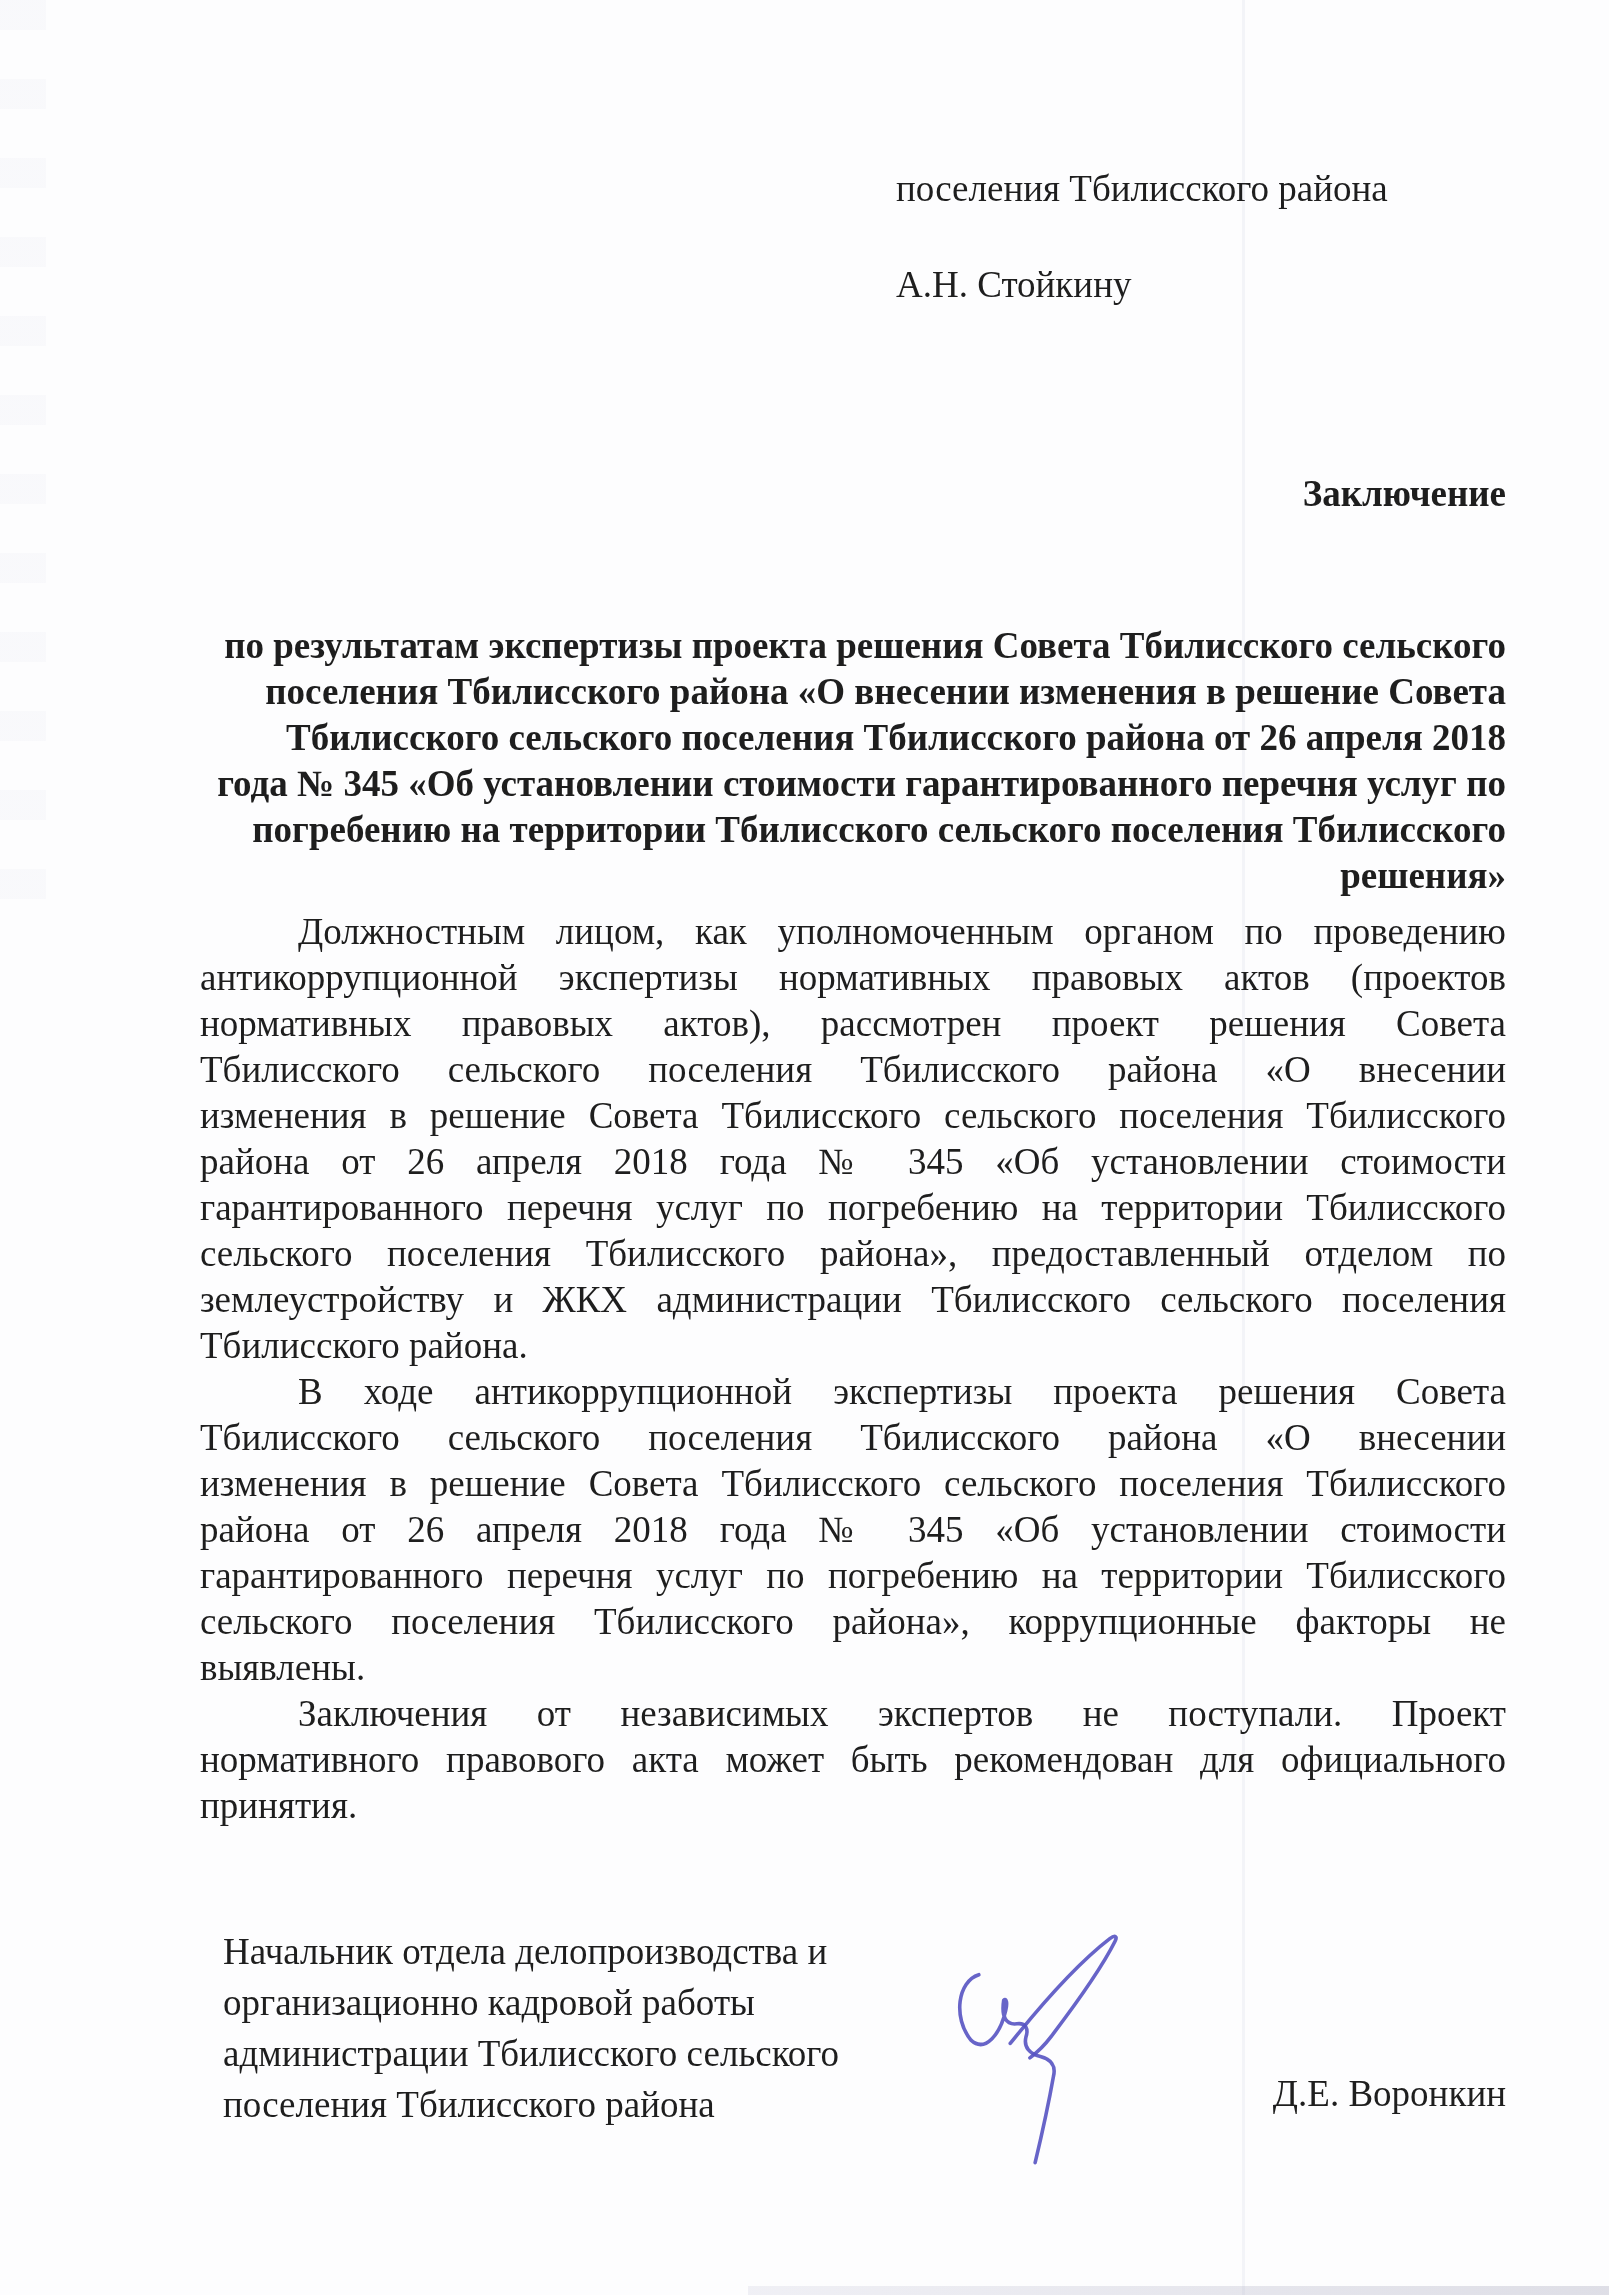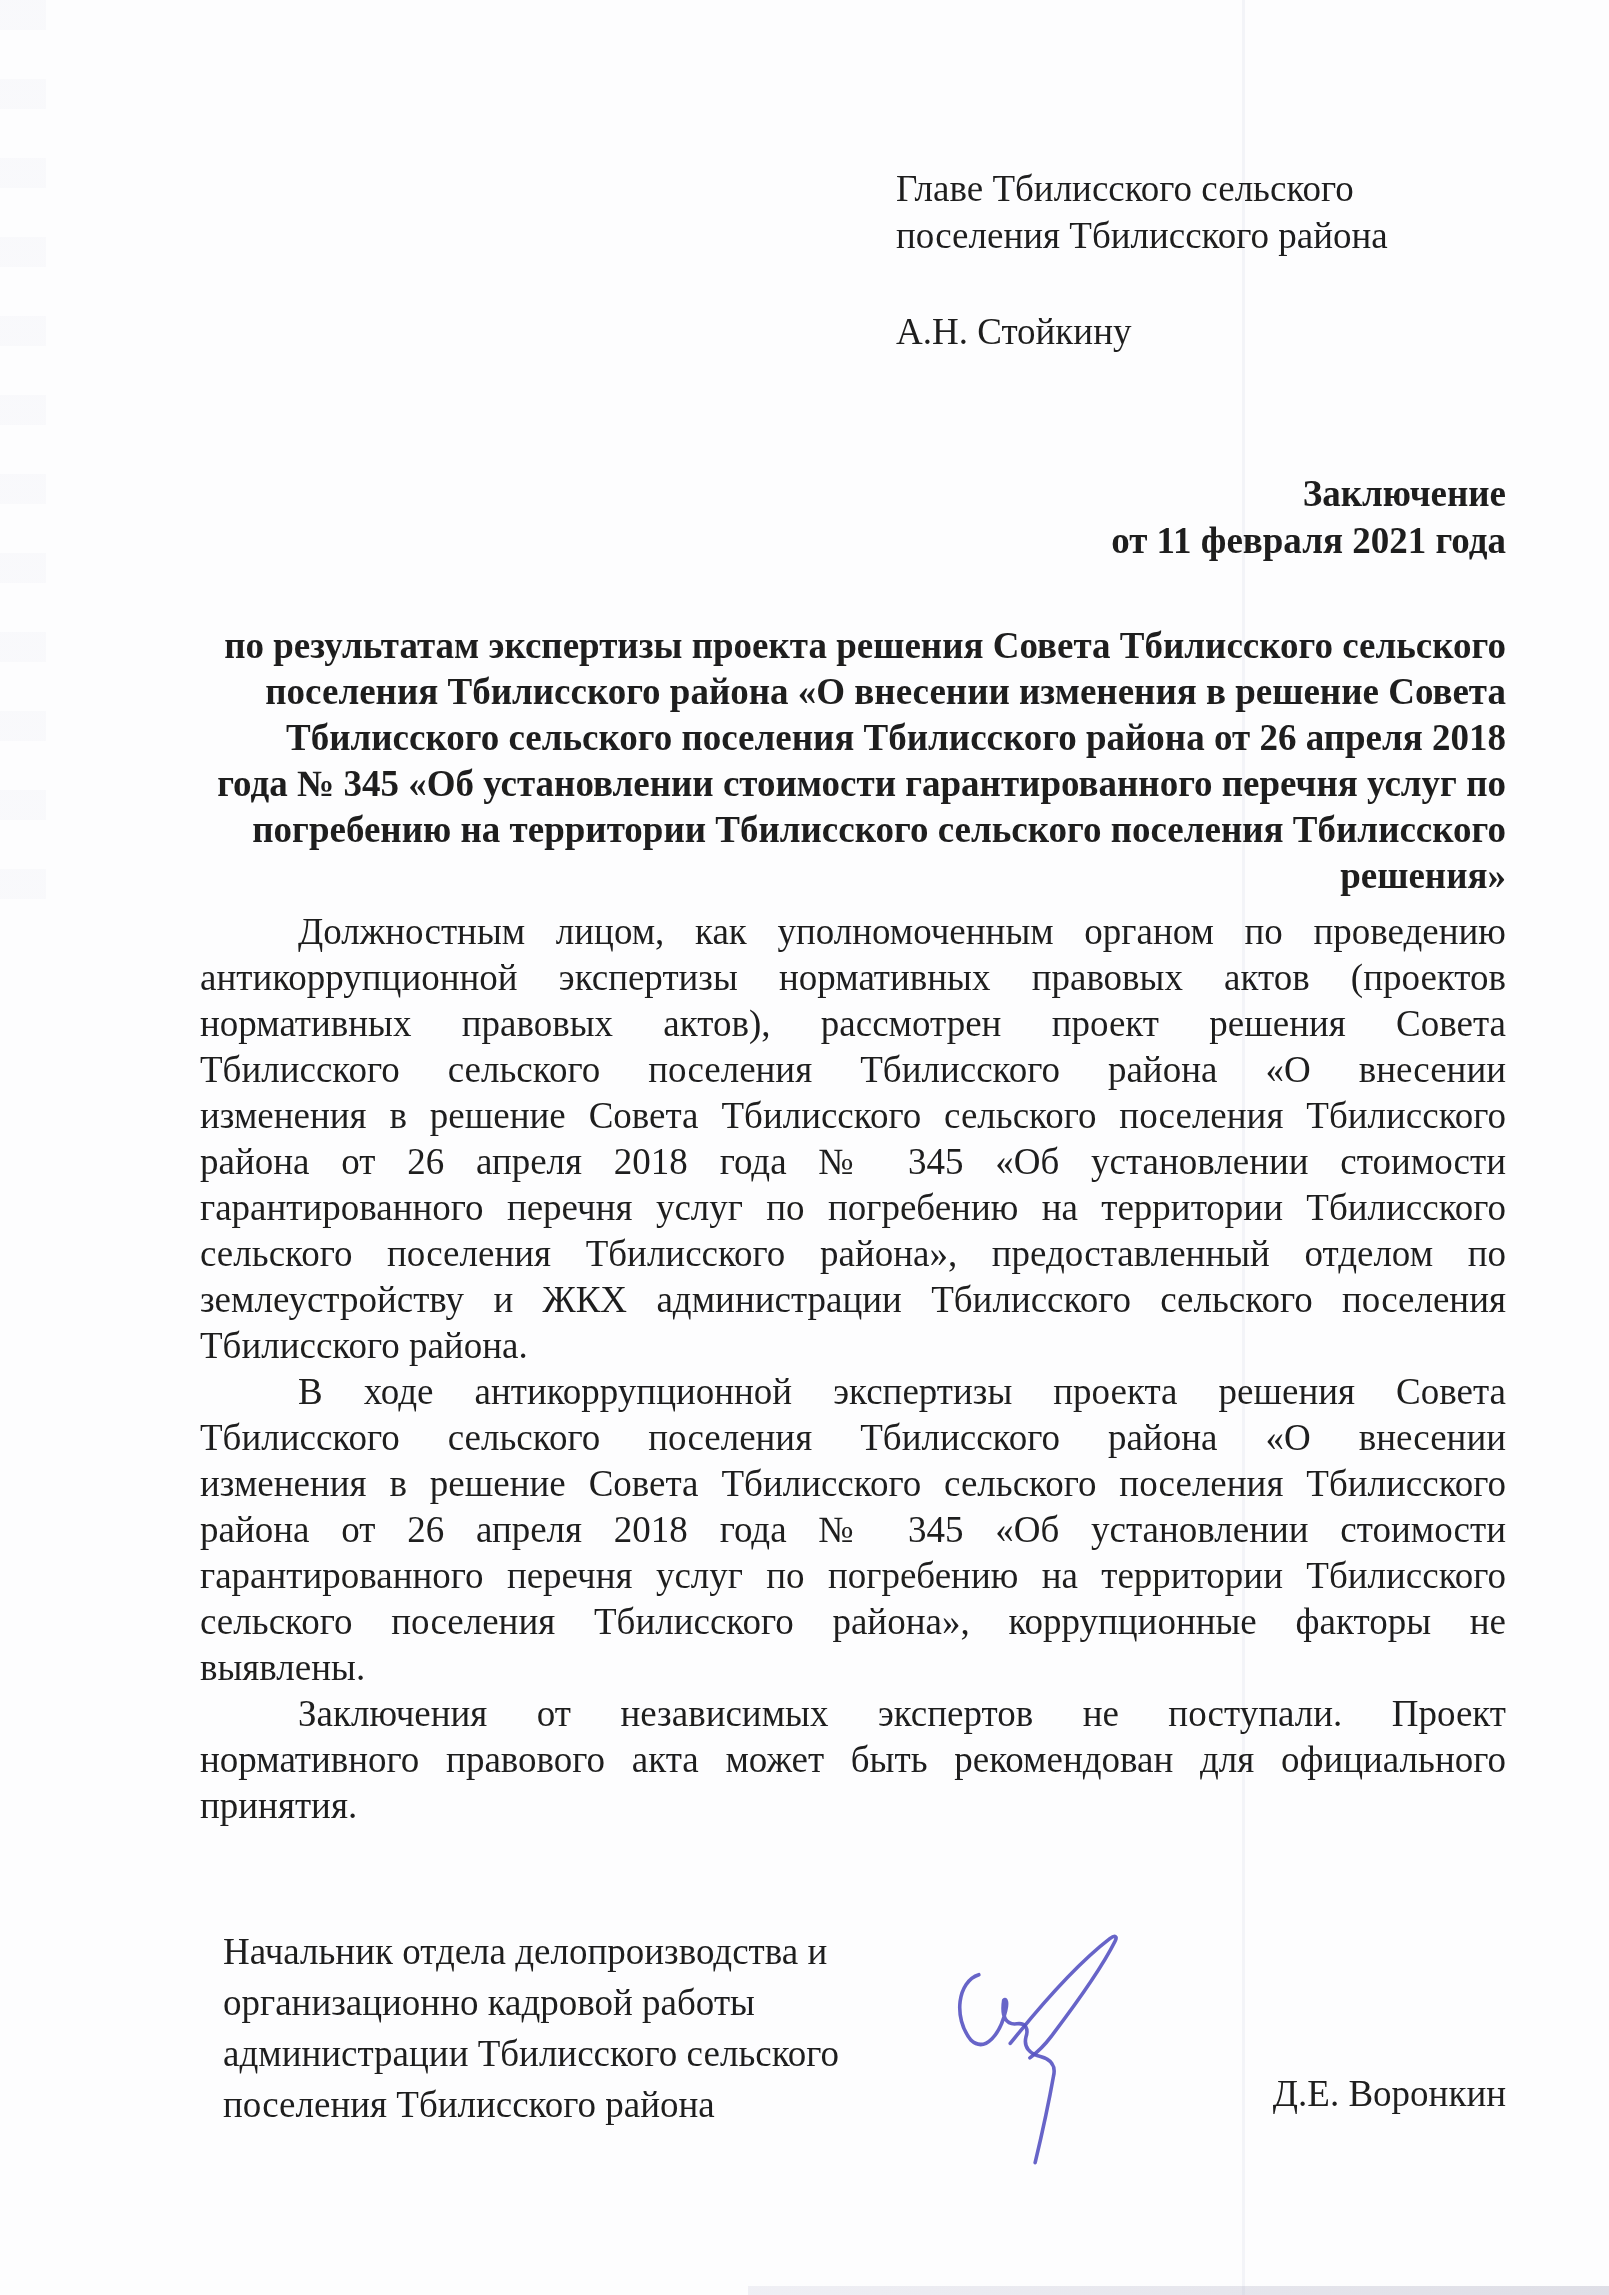--- a/index.html
+++ b/index.html
@@ -55,29 +55,27 @@
 </style>
 </head>
 <body>
 
 <div class="page">
 
   <div class="left-noise"></div>
   <div class="fold-line"></div>
 
   <div class="recipient">
-    <div>Главе Тбилисского сельского</div>
     <div>поселения Тбилисского района</div>
     <div class="gap"></div>
     <div>А.Н. Стойкину</div>
   </div>
 
   <div class="doc-title">
     <div>Заключение</div>
-    <div>от 11 февраля 2021 года</div>
   </div>
 
   <div class="subtitle">
       <div class="cline">по результатам экспертизы проекта решения Совета Тбилисского сельского</div>
       <div class="cline">поселения Тбилисского района «О внесении изменения в решение Совета</div>
       <div class="cline">Тбилисского сельского поселения Тбилисского района от 26 апреля 2018</div>
       <div class="cline">года № 345 «Об установлении стоимости гарантированного перечня услуг по</div>
       <div class="cline">погребению на территории Тбилисского сельского поселения Тбилисского</div>
       <div class="cline">решения»</div>
     </div>

